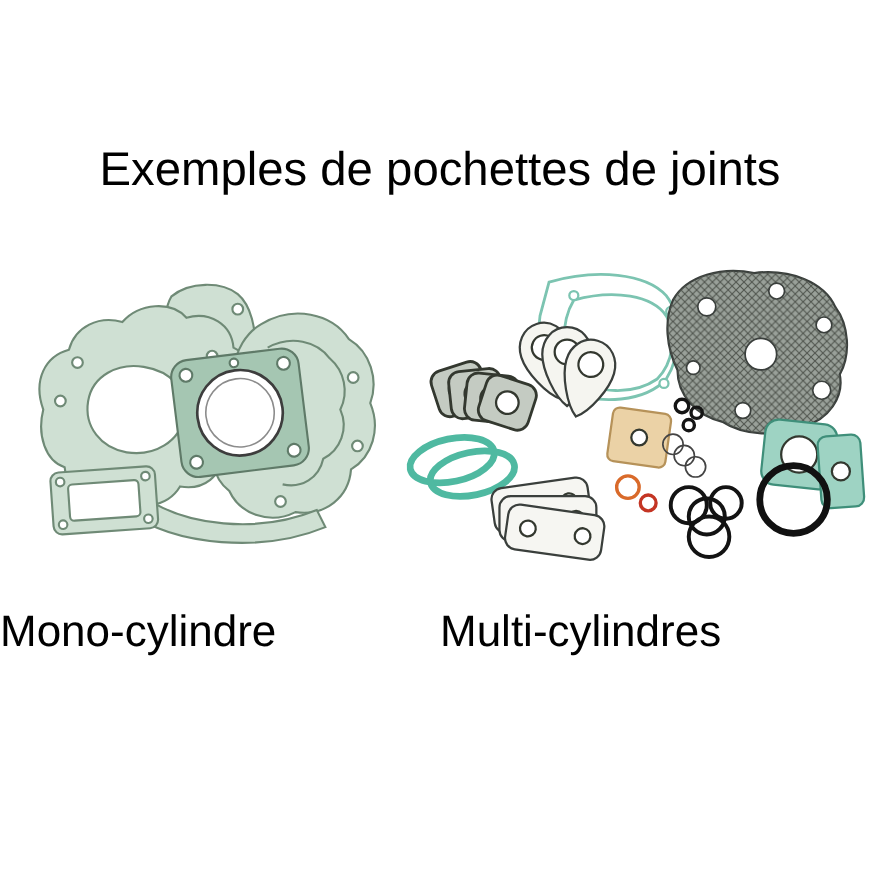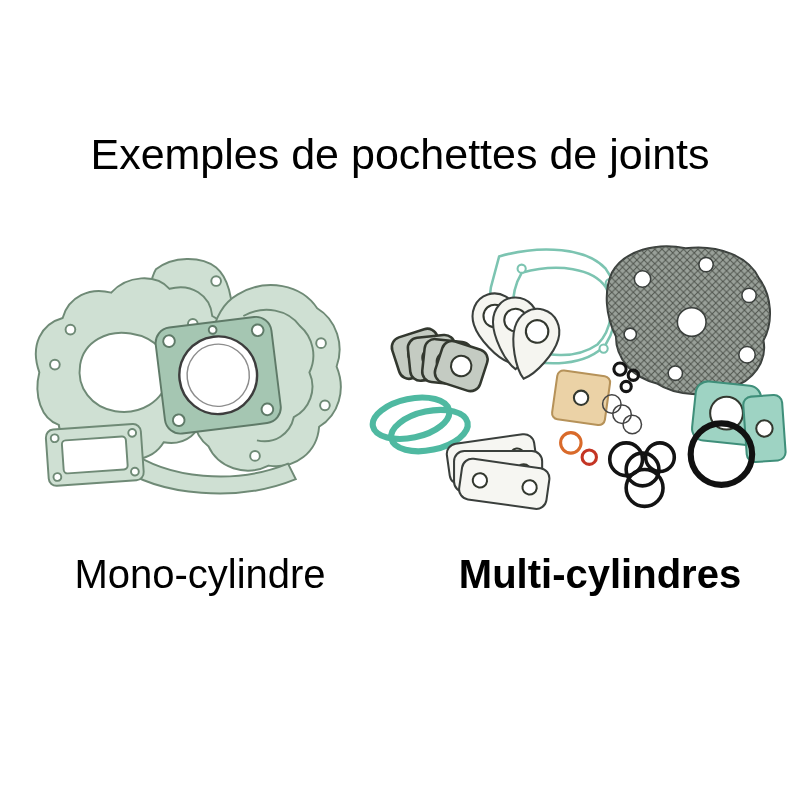--- a/index.html
+++ b/index.html
@@ -1,22 +1,22 @@
 <!DOCTYPE html>
 <html><head>
 <meta charset="utf-8">
 <style>
   html,body{margin:0;padding:0;background:#ffffff;}
   .canvas{position:relative;width:796px;height:800px;background:#ffffff;overflow:hidden;
           font-family:"Liberation Sans",sans-serif;color:#000;}
   .title{position:absolute;top:130px;left:0;width:800px;text-align:center;
          font-size:43px;line-height:1.12;font-weight:400;}
-  .label{position:absolute;top:552px;font-size:40px;font-weight:400;text-align:center;}
+  .label{position:absolute;top:552px;font-size:40px;font-weight:400;}
   .mono-label{left:0;width:400px;}
-  .multi-label{left:400px;width:400px;font-weight:bold;}
+  .multi-label{left:400px;width:400px;}
   .illus{position:absolute;}
   .mono-svg{left:12px;top:248px;width:350px;height:272px;}
   .multi-svg{left:368px;top:242px;width:420px;height:287px;}
 
   
   .sage{fill:#cfe0d3;stroke:#6f8a76;stroke-width:2;}
   .hole{fill:#ffffff;}
   .hole-big{fill:#ffffff;}
   .inner-line{fill:none;}
   .sage-dark{fill:#a5c6b2;stroke:#5f7a68;stroke-width:2;}

